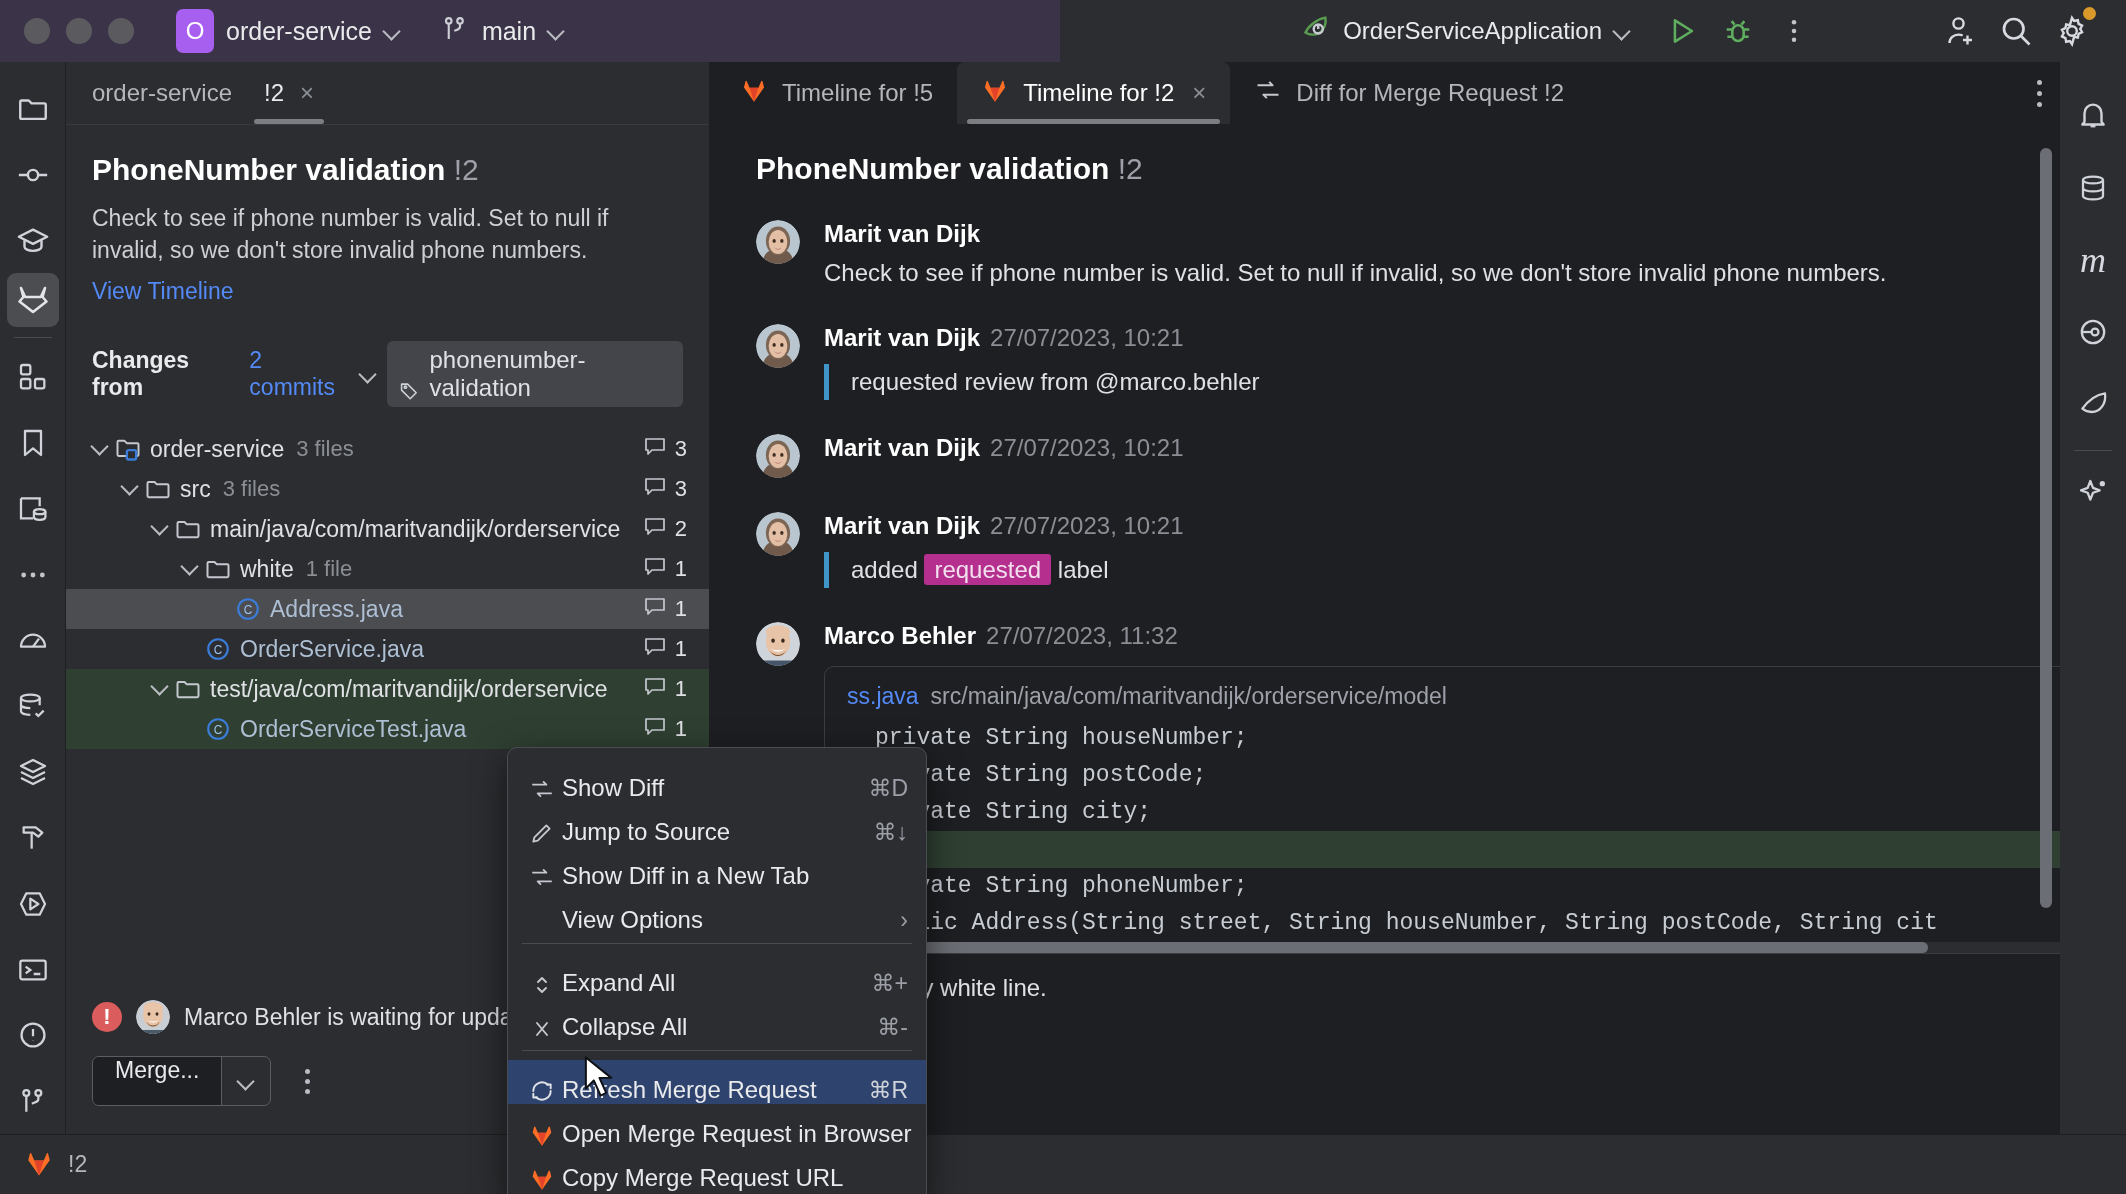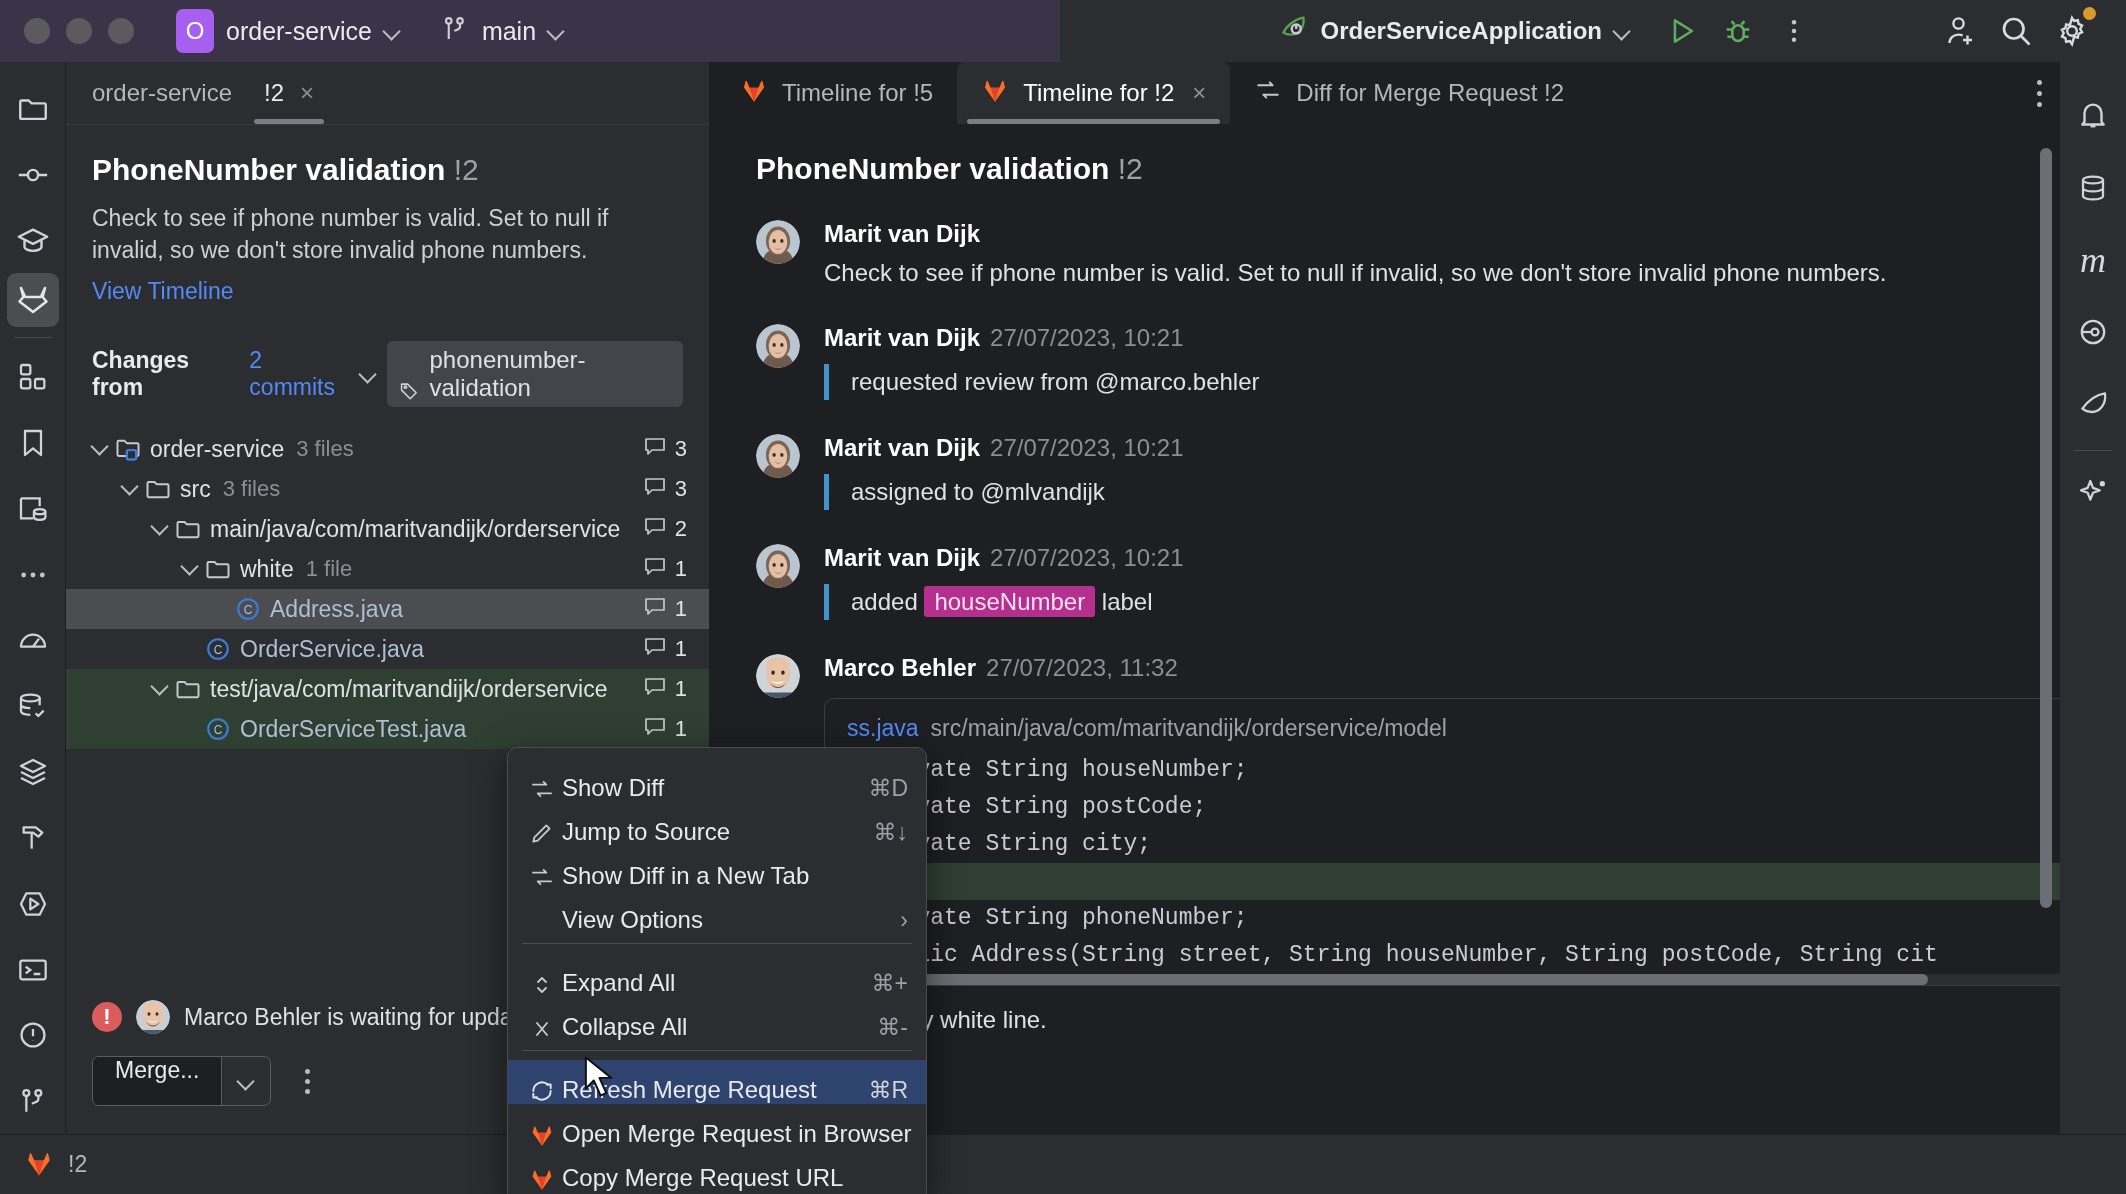--- a/index.html
+++ b/index.html
@@ -36,21 +36,21 @@
   .chev::before {
     content: ''; position: absolute; left: 1px; top: 2px;
     width: 11px; height: 11px; border-right: 2.2px solid #b9bcc2; border-bottom: 2.2px solid #b9bcc2;
     transform: rotate(45deg);
   }
   .branch-chip { z-index: 2; display: flex; align-items: center; gap: 12px; margin-left: 40px; }
   .branch-name { font-size: 25px; color: #e9eaec; }
 
   .titlebar-right { margin-left: auto; display: flex; align-items: center; gap: 0; padding-right: 26px; z-index: 2; }
   .runcfg { display: flex; align-items: center; gap: 12px; margin-right: 24px; }
-  .runcfg-name { font-size: 24px; color: #e9eaec; font-weight: bold; }
+  .runcfg-name { font-size: 24px; color: #e9eaec; }
   .tb-icon { width: 56px; height: 56px; display: flex; align-items: center; justify-content: center; cursor: default; }
   .tb-gap { width: 110px; }
 
   
   .body { flex: 1 1 auto; display: flex; min-height: 0; }
 
   
   .rail {
     width: 66px; flex: 0 0 66px; background: #2b2d30; display: flex; flex-direction: column;
     align-items: center; padding-top: 14px; border-right: 1px solid #1e1f22;
@@ -683,21 +683,20 @@
                     <ellipse cx="20" cy="19" rx="11" ry="13" fill="#7d6554"></ellipse>
                     <ellipse cx="20" cy="20" rx="8.5" ry="11" fill="#e3bfa6"></ellipse>
                     <ellipse cx="16.5" cy="19" rx="1.5" ry="1.7" fill="#3b2b20"></ellipse>
                     <ellipse cx="23.5" cy="19" rx="1.5" ry="1.7" fill="#3b2b20"></ellipse>
                     <path d="M16.5 25q3.5 2.5 7 0 -3.5 4 -7 0z" fill="#b9746b"></path>
                   </g>
                 </svg>
               </div>
               <div class="tl-main">
                 <div><span class="tl-name">Marit van Dijk</span><span class="tl-time">27/07/2023, 10:21</span></div>
-                <div class="tl-quote">assigned to @mlvandijk</div>
               </div>
             </div>
             <div class="tl-item">
               <div class="tl-av">
                 <svg class="avatar" width="44" height="44" viewBox="0 0 40 40">
                   <defs>
                     <clipPath id="cm44">
                       <circle cx="20" cy="20" r="20"></circle>
                     </clipPath>
                   </defs>
@@ -707,21 +706,21 @@
                     <ellipse cx="20" cy="19" rx="11" ry="13" fill="#7d6554"></ellipse>
                     <ellipse cx="20" cy="20" rx="8.5" ry="11" fill="#e3bfa6"></ellipse>
                     <ellipse cx="16.5" cy="19" rx="1.5" ry="1.7" fill="#3b2b20"></ellipse>
                     <ellipse cx="23.5" cy="19" rx="1.5" ry="1.7" fill="#3b2b20"></ellipse>
                     <path d="M16.5 25q3.5 2.5 7 0 -3.5 4 -7 0z" fill="#b9746b"></path>
                   </g>
                 </svg>
               </div>
               <div class="tl-main">
                 <div><span class="tl-name">Marit van Dijk</span><span class="tl-time">27/07/2023, 10:21</span></div>
-                <div class="tl-quote"><span>added</span> <span class="chip-label">houseNumber</span> <span>label</span></div>
+                <div class="tl-quote"><span>added</span> <span class="chip-label">requested</span> <span>label</span></div>
               </div>
             </div>
             <div class="tl-item">
               <div class="tl-av">
                 <svg class="avatar" width="44" height="44" viewBox="0 0 40 40">
                   <defs>
                     <clipPath id="cb44">
                       <circle cx="20" cy="20" r="20"></circle>
                     </clipPath>
                   </defs>

